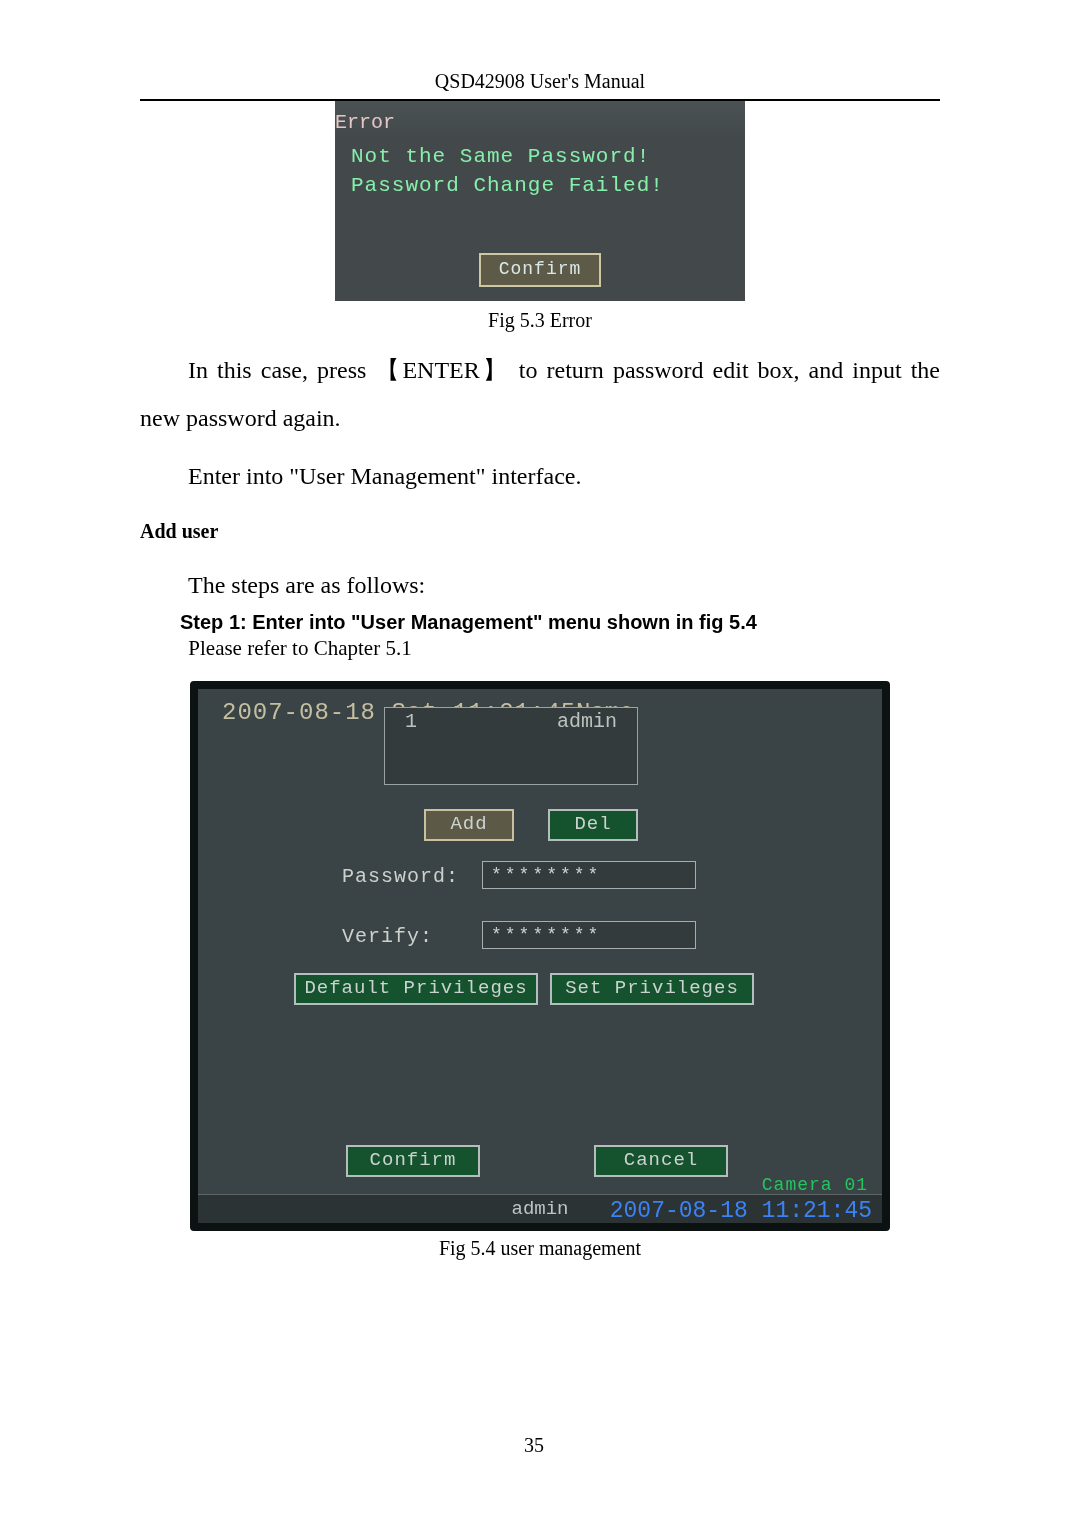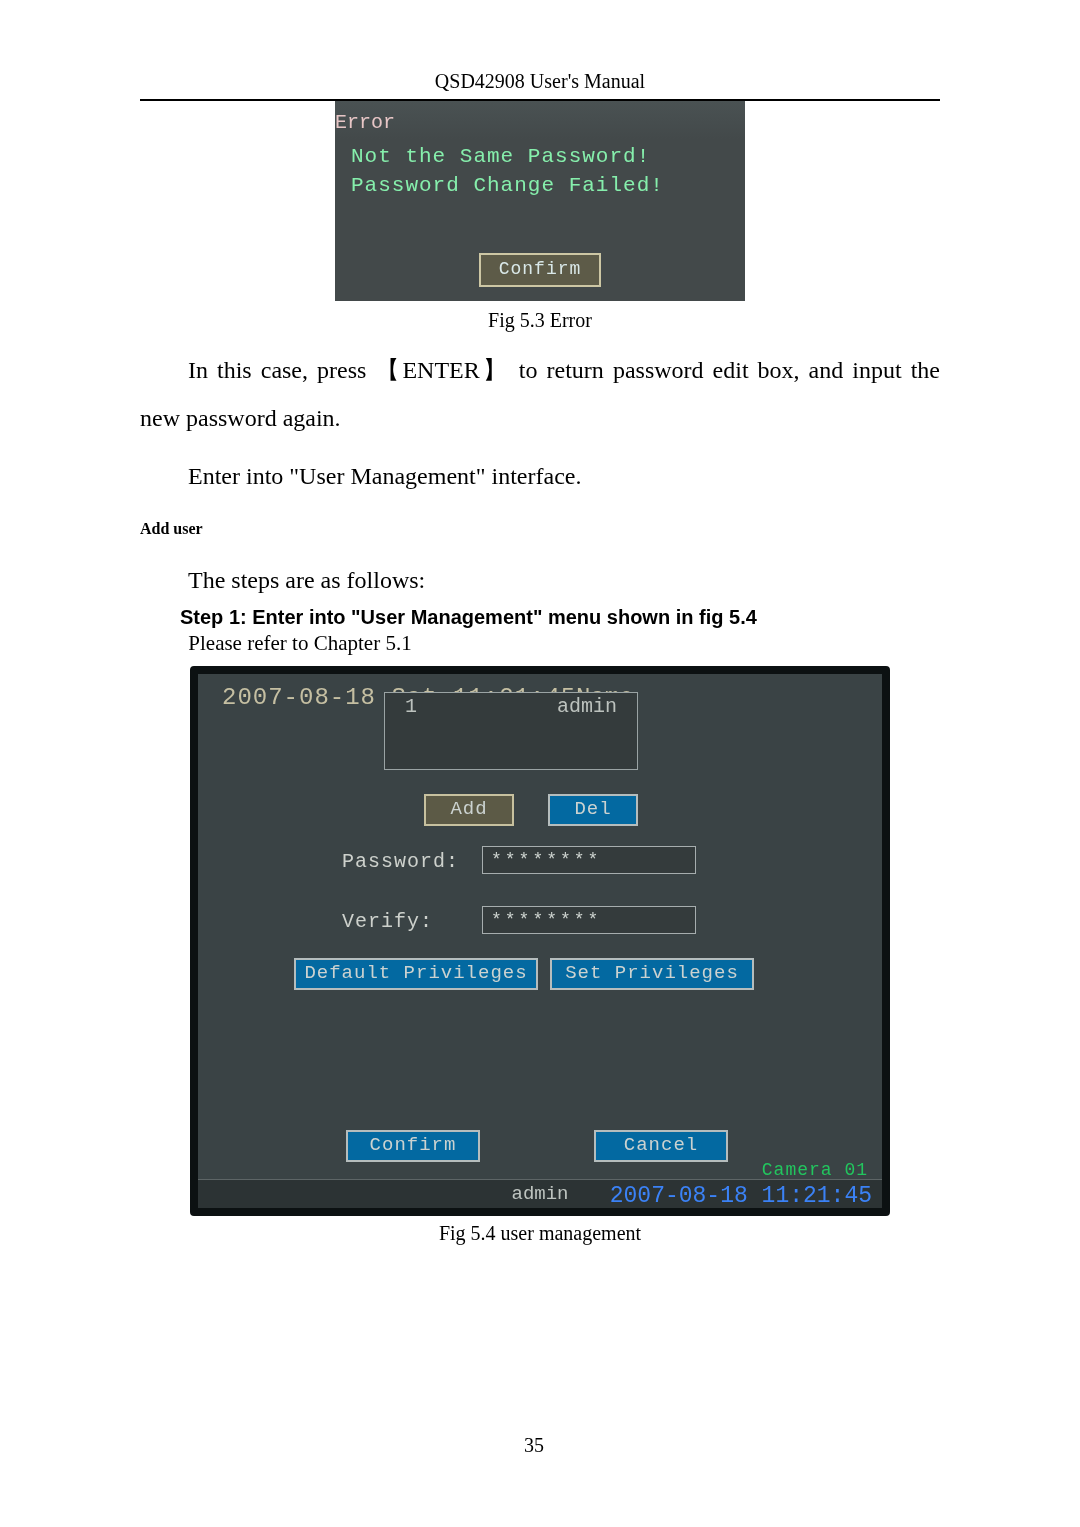--- a/index.html
+++ b/index.html
@@ -91,32 +91,32 @@
     font-weight: bold;
     font-size: 30px;
     margin: 48px 0 28px 0;
   }
   h2.section .num {
     padding-right: 28px;
   }
 
   .sub-bold {
     font-weight: bold;
-    font-size: 16px;
+    font-size: 20px;
     margin: 20px 0 18px 0;
   }
   .step-bold {
     font-family: Arial, Helvetica, sans-serif;
     font-weight: bold;
     font-size: 20px;
     margin: 0 0 2px 0;
   }
   .small-plain {
     font-size: 21px;
-    margin: 0 0 10px 0;
+    margin: 0 0 20px 0;
   }
 
   
   .scr2 {
     width: 700px;
     height: 550px;
     margin: 6px auto 4px auto;
     background: #3a4345;
     border: 8px solid #0c1112;
     border-radius: 4px;
@@ -150,21 +150,21 @@
     display: flex;
     justify-content: space-between;
     padding: 2px 20px;
     font-size: 20px;
     color: #bcc2be;
   }
   .scr2 .btn {
     position: absolute;
     height: 28px;
     border: 2px solid #b5bdbd;
-    background: #0369a1;
+    background: #14532d;
     text-align: center;
     line-height: 26px;
     font-size: 19px;
     letter-spacing: 1px;
     color: #cbd2d0;
   }
   .scr2 .btn.active {
     background: #5c5a46;
     border-color: #c7c19f;
   }

